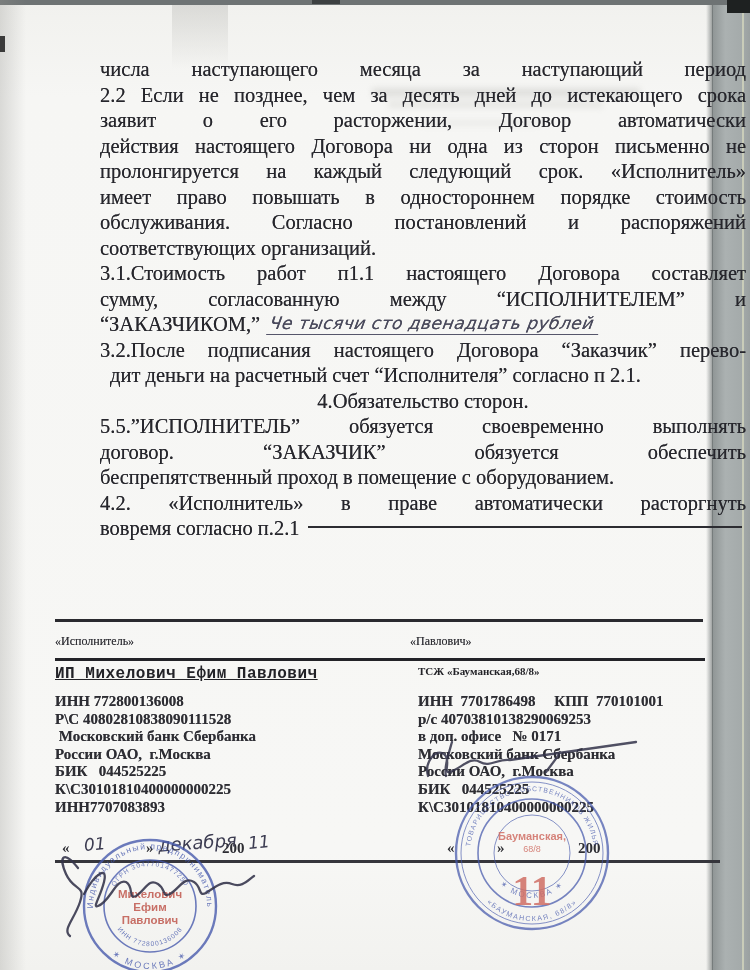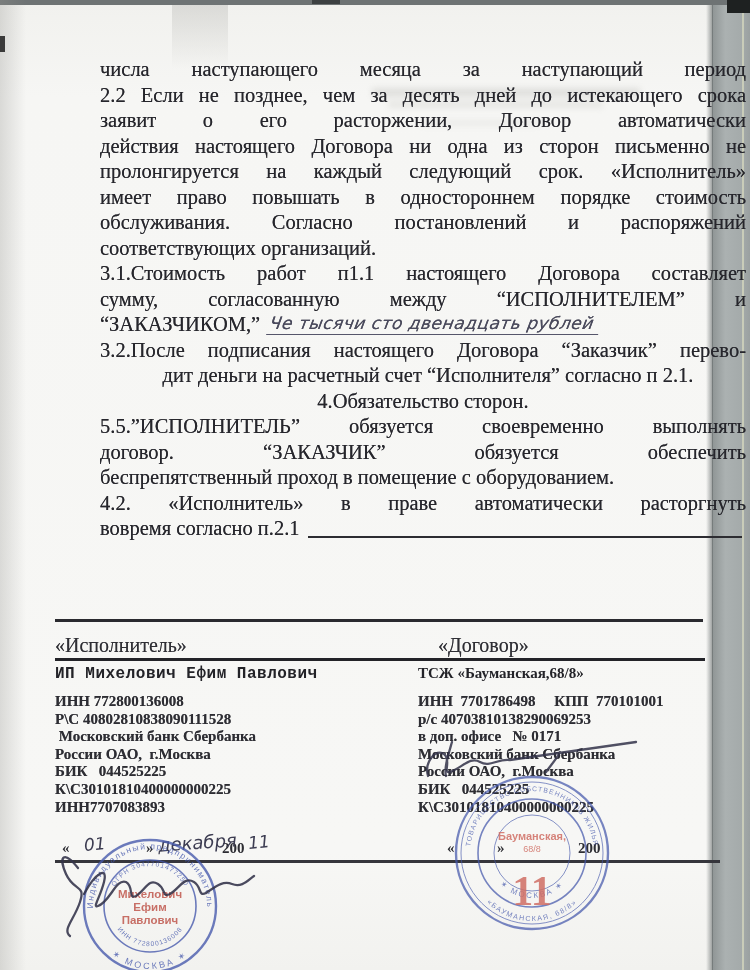--- a/index.html
+++ b/index.html
@@ -28,41 +28,41 @@
   .g3{left:420px;top:120px;width:120px;height:6px;opacity:.10;}
 
   
   .content{position:absolute;left:55px;top:57px;width:646px;
     font-size:20.5px;line-height:25.5px;
     text-shadow:0 0 .6px rgba(38,38,44,.75);margin-left:45px;}
   .ln{white-space:normal;}
   .j{text-align:justify;text-align-last:justify;}
   .l{text-align:left;}
   .c{text-align:center;}
-  .indent{padding-left:10px;text-align:center;}
-  .lastline{display:flex;align-items:flex-end;}
+  .indent{padding-left:10px;}
+  .lastline{display:flex;align-items:center;}
   .tail-rule{flex:1;border-bottom:2.5px solid #2c2c31;margin:0 4px 4px 8px;}
 
   .hand{
     font-family:"DejaVu Sans",sans-serif;font-style:italic;color:#4a4a5e;
     transform:skewX(-10deg);display:inline-block;letter-spacing:.5px;
   }
   .sum{font-size:17px;margin-left:8px;border-bottom:1.6px solid #55556a;
     padding:0 6px 1px 2px;line-height:20px;position:relative;top:-2px;}
 
   .rule-a{position:absolute;left:55px;top:619px;width:648px;height:2.5px;background:#2a2a2f;}
   .rule-b{position:absolute;left:55px;top:658px;width:650px;height:2.5px;background:#232328;}
   .rule-c{position:absolute;left:55px;top:860px;width:665px;height:2.5px;background:#36363c;}
 
   
   .roles{position:absolute;left:55px;top:634px;width:650px;display:grid;grid-template-columns:355px 1fr;
-    font-size:20px;color:#2e2e34;text-shadow:0 0 .5px rgba(46,46,52,.6);gap:28px;}
+    font-size:12px;color:#2e2e34;text-shadow:0 0 .5px rgba(46,46,52,.6);}
   .names{position:absolute;left:55px;top:665px;width:650px;display:grid;grid-template-columns:363px 1fr;}
-  .name-left{font-family:"Liberation Mono",monospace;font-weight:bold;font-size:16px;letter-spacing:.5px;color:#232328;}
-  .name-right{font-weight:bold;font-size:15px;color:#232328;}
+  .name-left{font-family:"Liberation Mono",monospace;font-weight:bold;font-size:16px;letter-spacing:.5px;color:#232328;text-decoration:underline;}
+  .name-right{font-weight:bold;font-size:11px;color:#232328;}
   .details{position:absolute;left:55px;top:693px;width:650px;display:grid;grid-template-columns:363px 1fr;}
   .detail-col{font-weight:bold;font-size:15px;line-height:17.6px;color:#2d2d33;white-space:pre-wrap;
     text-shadow:0 0 .5px rgba(45,45,51,.6);}
 
   
   .dates{position:absolute;left:0;top:0;width:750px;height:970px;pointer-events:none;}
   .dtxt{position:absolute;font-weight:bold;font-size:15px;color:#2d2d33;}
   .hd{position:absolute;font-family:"DejaVu Sans",sans-serif;font-style:italic;color:#3d3d52;}
 
   .stamp-layer{position:absolute;left:0;top:0;pointer-events:none;}
@@ -109,21 +109,21 @@
     <div class="ln l lastline">
       <span>вовремя согласно п.2.1</span>
       <span class="tail-rule"></span>
     </div>
   </div>
 
   <div class="rule-a"></div>
 
   <div class="roles">
     <div>«Исполнитель»</div>
-    <div>«Договор»</div>
+    <div>«Павлович»</div>
   </div>
   <div class="rule-b"></div>
   <div class="names">
     <div class="name-left">ИП Михелович Ефим Павлович</div>
     <div class="name-right">ТСЖ  «Бауманская,68/8»</div>
   </div>
   <div class="details">
     <div class="detail-col">ИНН 772800136008
 Р\С 40802810838090111528
  Московский банк Сбербанка

